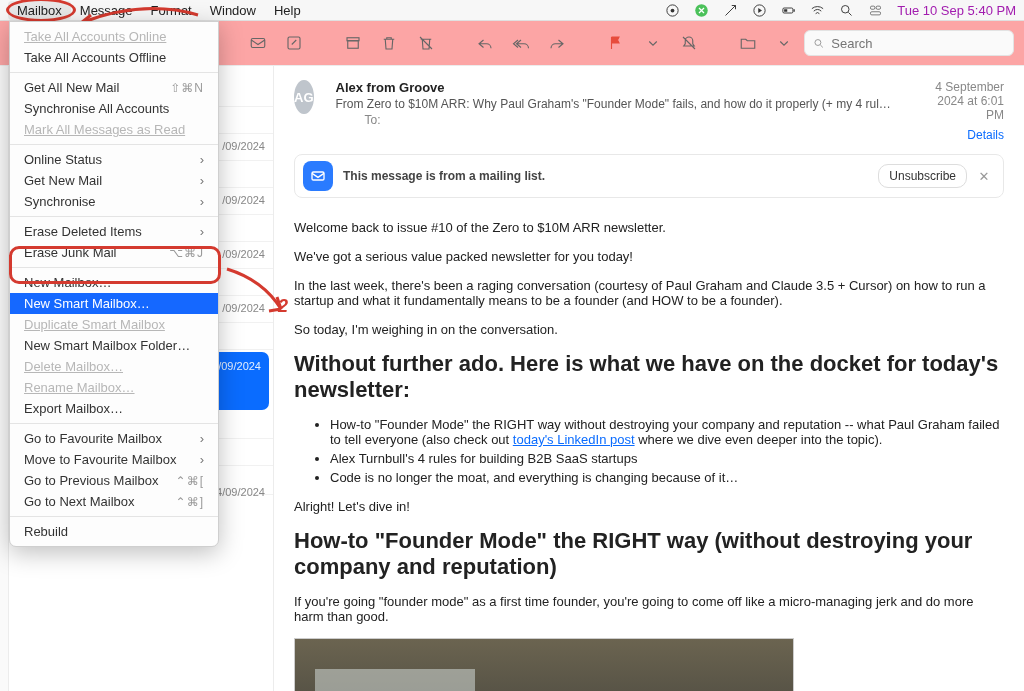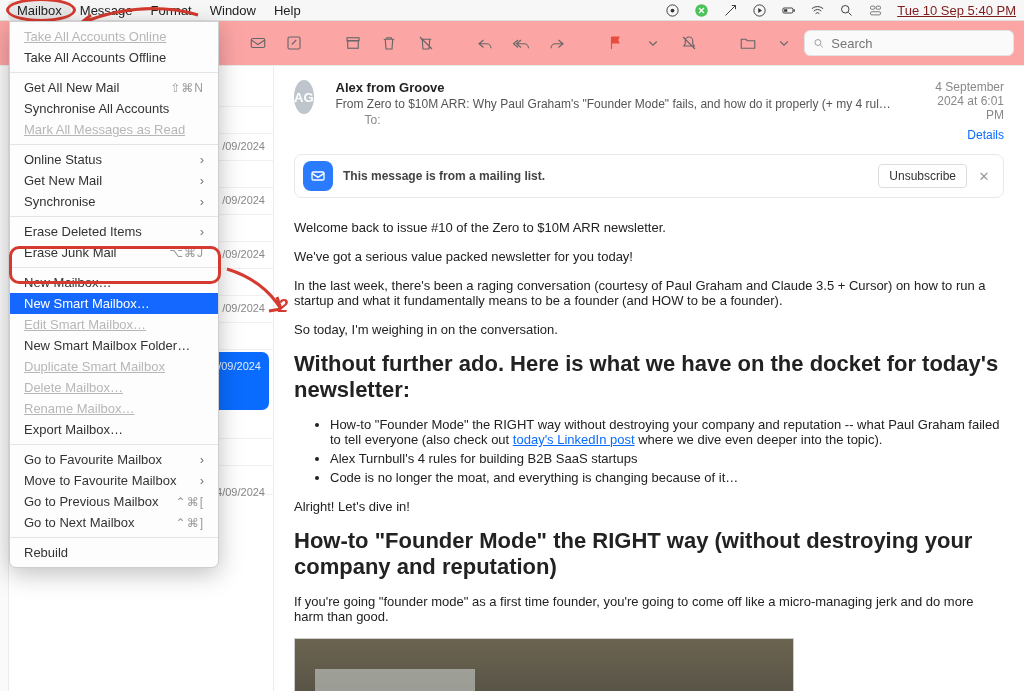--- a/index.html
+++ b/index.html
@@ -1,20 +1,20 @@
 <!DOCTYPE html>
 <html><head>
 <meta charset="utf-8">
 <style>
   * { box-sizing: border-box; margin: 0; padding: 0; }
   html, body { width: 1024px; height: 691px; overflow: hidden; font-family: -apple-system, "Helvetica Neue", Arial, sans-serif; font-size: 13px; background: #fff; color: #222; }
   .menubar { display:flex; align-items:center; height:21px; padding:0 8px; background:#f7f7f7; border-bottom:1px solid #e0e0e0; position:relative; }
   .menubar .menu-item { padding:2px 9px; font-size:13px; color:#222; }
   .menubar .menu-item.open { background:#e8e8e8; border-radius:4px; }
-  .menubar-right { margin-left:auto; display:flex; align-items:center; gap:14px; color:#7f1d1d; font-size:13px;text-decoration:underline; }
+  .menubar-right { margin-left:auto; display:flex; align-items:center; gap:14px; color:#a21caf; font-size:13px; }
   .menubar-right svg { width:15px; height:15px; }
   .clock { font-size:13px; }
   .menubar-oval { position:absolute; left:6px; top:-2px; width:70px; height:24px; border:3px solid #d43a2f; border-radius:50%; pointer-events:none; }
   .arrow1 { position:absolute; left:73px; top:3px; width:130px; height:40px; pointer-events:none; }
   .callout1 { position:absolute; left:186px; top:26px; color:#d43a2f; font-weight:bold; font-style:italic; font-size:18px; }
 
   .toolbar { height:45px; display:flex; align-items:center; gap:4px; padding:0 10px; background:#fca5a5; border-bottom:1px solid #ececec; }
   .toolbar .tbtn { width:34px; height:30px; display:flex; align-items:center; justify-content:center; color:#666; border-radius:6px; }
   .toolbar .tbtn svg { width:18px; height:18px; stroke:#666; fill:none; stroke-width:1.5; }
   .toolbar .flag svg { fill:#e74c3c; stroke:#e74c3c; }
@@ -37,21 +37,21 @@
   .msg-head .who { font-weight:600; }
   .msg-head .subj { font-size:12px; color:#555; margin-top:2px; max-width:560px; white-space:nowrap; overflow:hidden; text-overflow:ellipsis; }
   .msg-head .meta { margin-left:auto; text-align:right; color:#888; font-size:12px; }
   .msg-head .meta .details { color:#0a6cff; cursor:pointer; }
   .msg-head .to { font-size:12px; color:#888; margin-top:2px;margin-left:29px;}
   .mailing-bar { margin-top:12px; display:flex; align-items:center; gap:10px; background:#fff; border:1px solid #e8e8e8; border-radius:8px; padding:6px 8px; }
   .mailing-bar .micon { width:30px; height:30px; border-radius:8px; background:#2a7bff; display:flex; align-items:center; justify-content:center; }
   .mailing-bar .micon svg { width:16px; height:16px; stroke:#fff; fill:none; stroke-width:2;}
   .mailing-bar .mtext { font-size:12px; font-weight:600; color:#444; }
   .mailing-bar .actions { margin-left:auto; display:flex; align-items:center; gap:6px; }
-  .mailing-bar .unsub { border:1px solid #ddd; border-radius:4px; padding:4px 10px; font-size:12px; background:#fff; color:#333;}
+  .mailing-bar .unsub { border:1px solid #ddd; border-radius:10px; padding:4px 10px; font-size:12px; background:#fff; color:#333;}
   .mailing-bar .close { width:22px; height:22px; display:flex; align-items:center; justify-content:center; color:#999; }
   .body { margin-top:22px; font-size:13px; color:#222; }
   .body p { margin:0 0 14px 0; }
   .body h2 { font-size:22px; font-weight:700; margin:8px 0 14px 0; }
   .body ul { margin:0 0 14px 36px; padding:0; }
   .body ul li { margin:0 0 4px 0; font-size:13px; }
   .body a { color:#0a6cff; text-decoration:underline; }
   .embedded-img { width:500px; height:280px; background:linear-gradient(180deg,#6b6450 0%,#43423c 40%,#2c2b28 100%); border:1px solid #ccc; margin-top:10px; position:relative; overflow:hidden; }
   .embedded-img .window{ position:absolute; left:20px; top:30px; width:160px; height:120px; background:#c8cfcc; opacity:.6;}
 
@@ -161,27 +161,24 @@
       <span class="kb">⌥⌘J</span>
     </div>
     <div class="sep"></div>
     <div class="mi">
       <span>New Mailbox…</span>
     </div>
     <div class="mi hover">
       <span>New Smart Mailbox…</span>
     </div>
     <div class="mi dis">
-      <span>Edit Smart Mailbox…</span>
+      <span>Duplicate Smart Mailbox</span>
     </div>
     <div class="mi">
       <span>New Smart Mailbox Folder…</span>
-    </div>
-    <div class="mi dis">
-      <span>Duplicate Smart Mailbox</span>
     </div>
     <div class="mi dis">
       <span>Delete Mailbox…</span>
     </div>
     <div class="mi dis">
       <span>Rename Mailbox…</span>
     </div>
     <div class="mi">
       <span>Export Mailbox…</span>
     </div>

